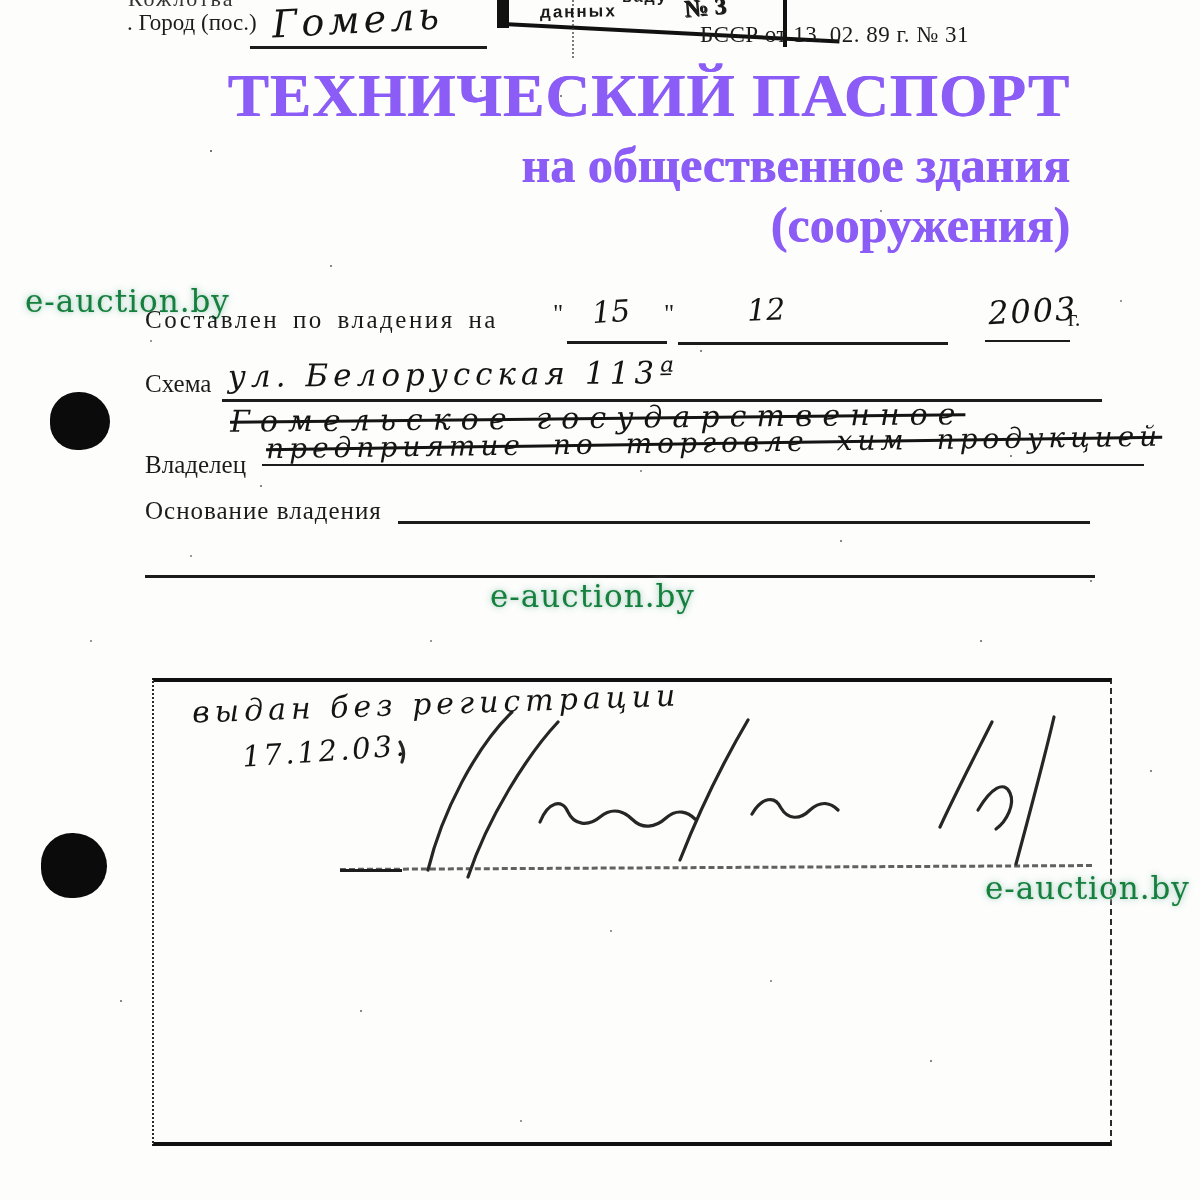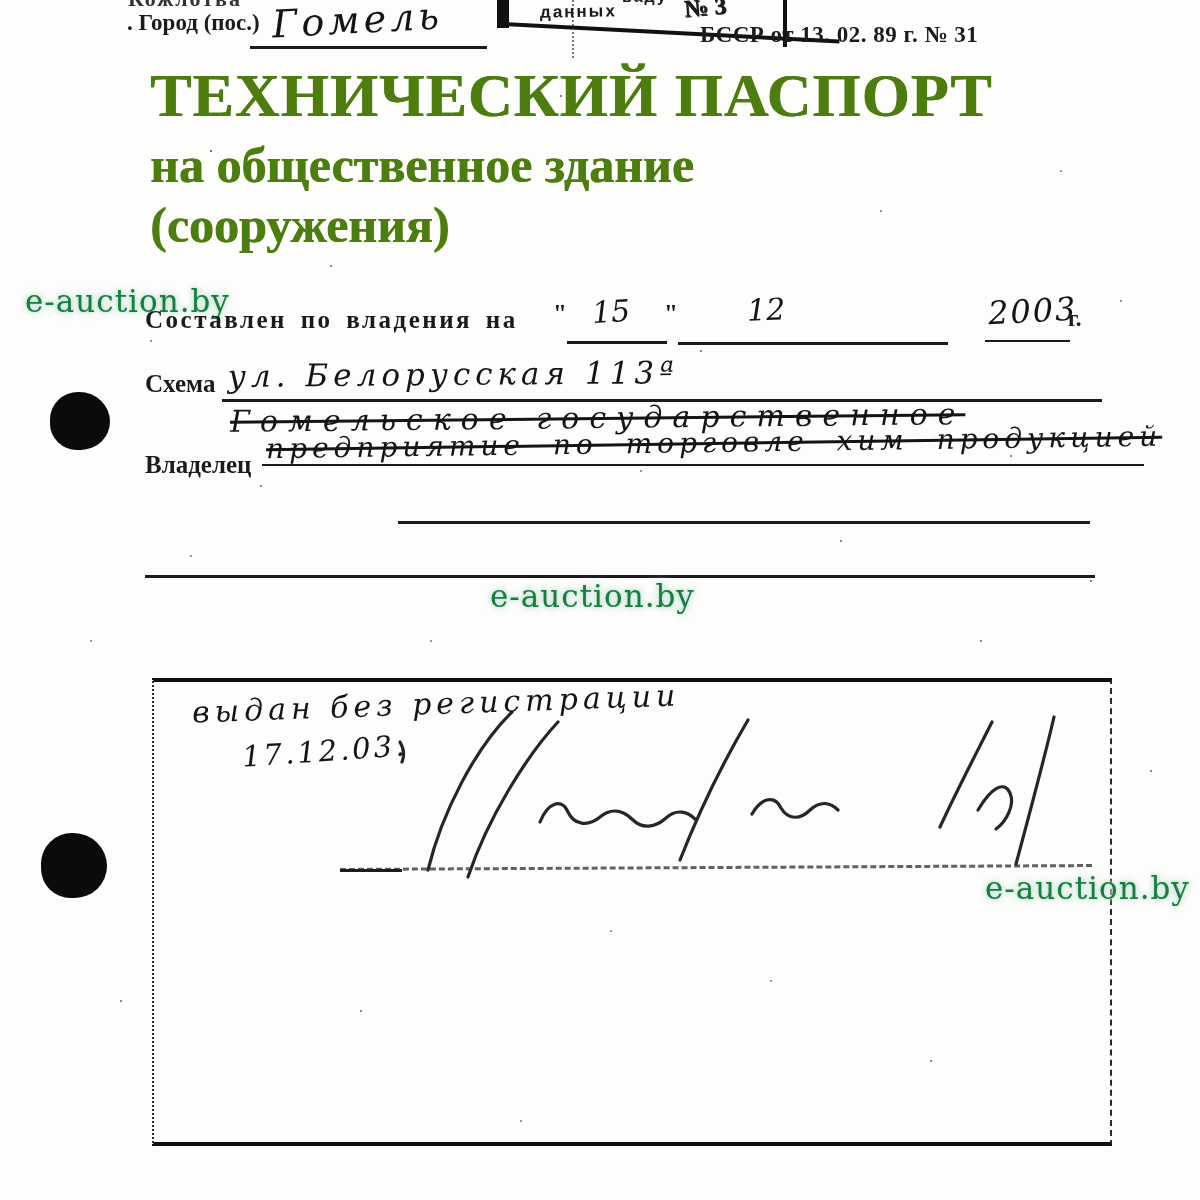--- a/index.html
+++ b/index.html
@@ -5,31 +5,31 @@
   html,body{margin:0;padding:0;}
   .page{
     position:relative;
     width:1200px;height:1200px;
     background:#fdfdfc;
     overflow:hidden;
     font-family:"Liberation Serif", serif;
     color:#161616;
   }
   .abs{position:absolute;}
-  .printed{font-family:"Liberation Serif", serif;color:#1b1b1b;font-weight:bold;}
+  .printed{font-family:"Liberation Serif", serif;color:#1b1b1b;}
   .hand{
     font-family:"DejaVu Serif", serif;
     font-style:italic;
     color:#141414;
     white-space:nowrap;
   }
   .rule{background:#1c1c1c;height:3px;}
   .title{
-    left:150px;width:920px;text-align:left;
-    font-weight:700;color:#4d7c0f;
+    left:150px;width:920px;text-align:right;
+    font-weight:700;color:#8b5cf6;
     text-shadow:0.6px 0 currentColor;
     white-space:nowrap;
   }
   .wm{
     font-family:"DejaVu Serif", serif;
     color:#15803d;
     font-size:31px;
     letter-spacing:1px;
     text-shadow:0 0 7px #c2dcd2,0 0 3px #c2dcd2,0 0 12px #d5e8e0;
     white-space:nowrap;
@@ -62,21 +62,21 @@
   <div class="abs" style="left:497px;top:0;width:12px;height:28px;background:#111;"></div>
   <div class="abs" style="left:505px;top:22px;width:335px;height:4px;background:#111;transform:rotate(3deg);transform-origin:left top;"></div>
   <div class="abs" style="left:783px;top:0;width:4px;height:47px;background:#111;"></div>
   <div class="abs" style="left:572px;top:0;height:58px;border-left:2px dotted #444;opacity:.7;"></div>
   <div class="abs stampTxt" style="left:622px;top:-12px;font-size:16px;letter-spacing:2px;">ваду</div>
   <div class="abs stampTxt" style="left:540px;top:2px;font-size:17px;letter-spacing:2px;transform:rotate(-1deg);">данных</div>
   <div class="abs printed" style="left:684px;top:-6px;font-size:24px;font-weight:700;transform:rotate(-5deg);text-shadow:1px 1px 0 #222;">№ 3</div>
   <div class="abs printed" style="left:700px;top:22px;font-size:23px;letter-spacing:.5px;">БССР от 13. 02. 89 г. № 31</div>
 
   <div class="abs title" style="top:60px;font-size:62px;letter-spacing:1px;">ТЕХНИЧЕСКИЙ ПАСПОРТ</div>
-  <div class="abs title" style="top:136px;font-size:50px;">на общественное здание</div>
+  <div class="abs title" style="top:136px;font-size:50px;">на общественное здания</div>
   <div class="abs title" style="top:196px;font-size:50px;">(сооружения)</div>
 
   <div class="abs wm" style="left:25px;top:283px;">e-auction.by</div>
 
   <div class="abs printed" style="left:145px;top:306px;font-size:25px;letter-spacing:2.5px;word-spacing:5px;">Составлен по владения на</div>
   <div class="abs printed" style="left:553px;top:300px;font-size:25px;">"</div>
   <div class="abs hand" style="left:592px;top:294px;font-size:30px;transform:rotate(-4deg);">15</div>
   <div class="abs rule" style="left:567px;top:341px;width:100px;"></div>
   <div class="abs printed" style="left:664px;top:300px;font-size:25px;">"</div>
   <div class="abs rule" style="left:678px;top:342px;width:270px;"></div>
@@ -87,20 +87,21 @@
 
   <div class="abs printed" style="left:145px;top:370px;font-size:25px;">Схема</div>
   <div class="abs hand" style="left:228px;top:356px;font-size:31px;letter-spacing:5px;transform:rotate(-0.5deg);">ул. Белорусская 113ª</div>
   <div class="abs rule" style="left:222px;top:399px;width:880px;"></div>
 
   <div class="abs hand strike" style="left:230px;top:400px;font-size:30px;letter-spacing:10px;transform:rotate(-0.6deg);">Гомельское государственное</div>
   <div class="abs printed" style="left:145px;top:434px;font-size:25px;margin-top:17px;">Владелец</div>
   <div class="abs hand strike" style="left:266px;top:426px;font-size:28px;letter-spacing:5px;word-spacing:14px;transform:rotate(-0.8deg);">предприятие по торговле хим продукцией</div>
   <div class="abs rule" style="left:262px;top:464px;width:882px;height:2px;"></div>
 
+  <div class="abs printed" style="left:145px;top:497px;font-size:25px;letter-spacing:1px;">Основание владения</div>
   <div class="abs rule" style="left:398px;top:521px;width:692px;"></div>
 
   <div class="abs rule" style="left:145px;top:575px;width:950px;"></div>
 
   <div class="abs wm" style="left:490px;top:578px;">e-auction.by</div>
 
 
   <div class="abs" style="left:152px;top:678px;width:956px;height:460px;
        border-top:4px solid #101010;border-bottom:4px solid #101010;
        border-left:2px dotted #2a2a2a;border-right:2px dashed #2a2a2a;"></div>

